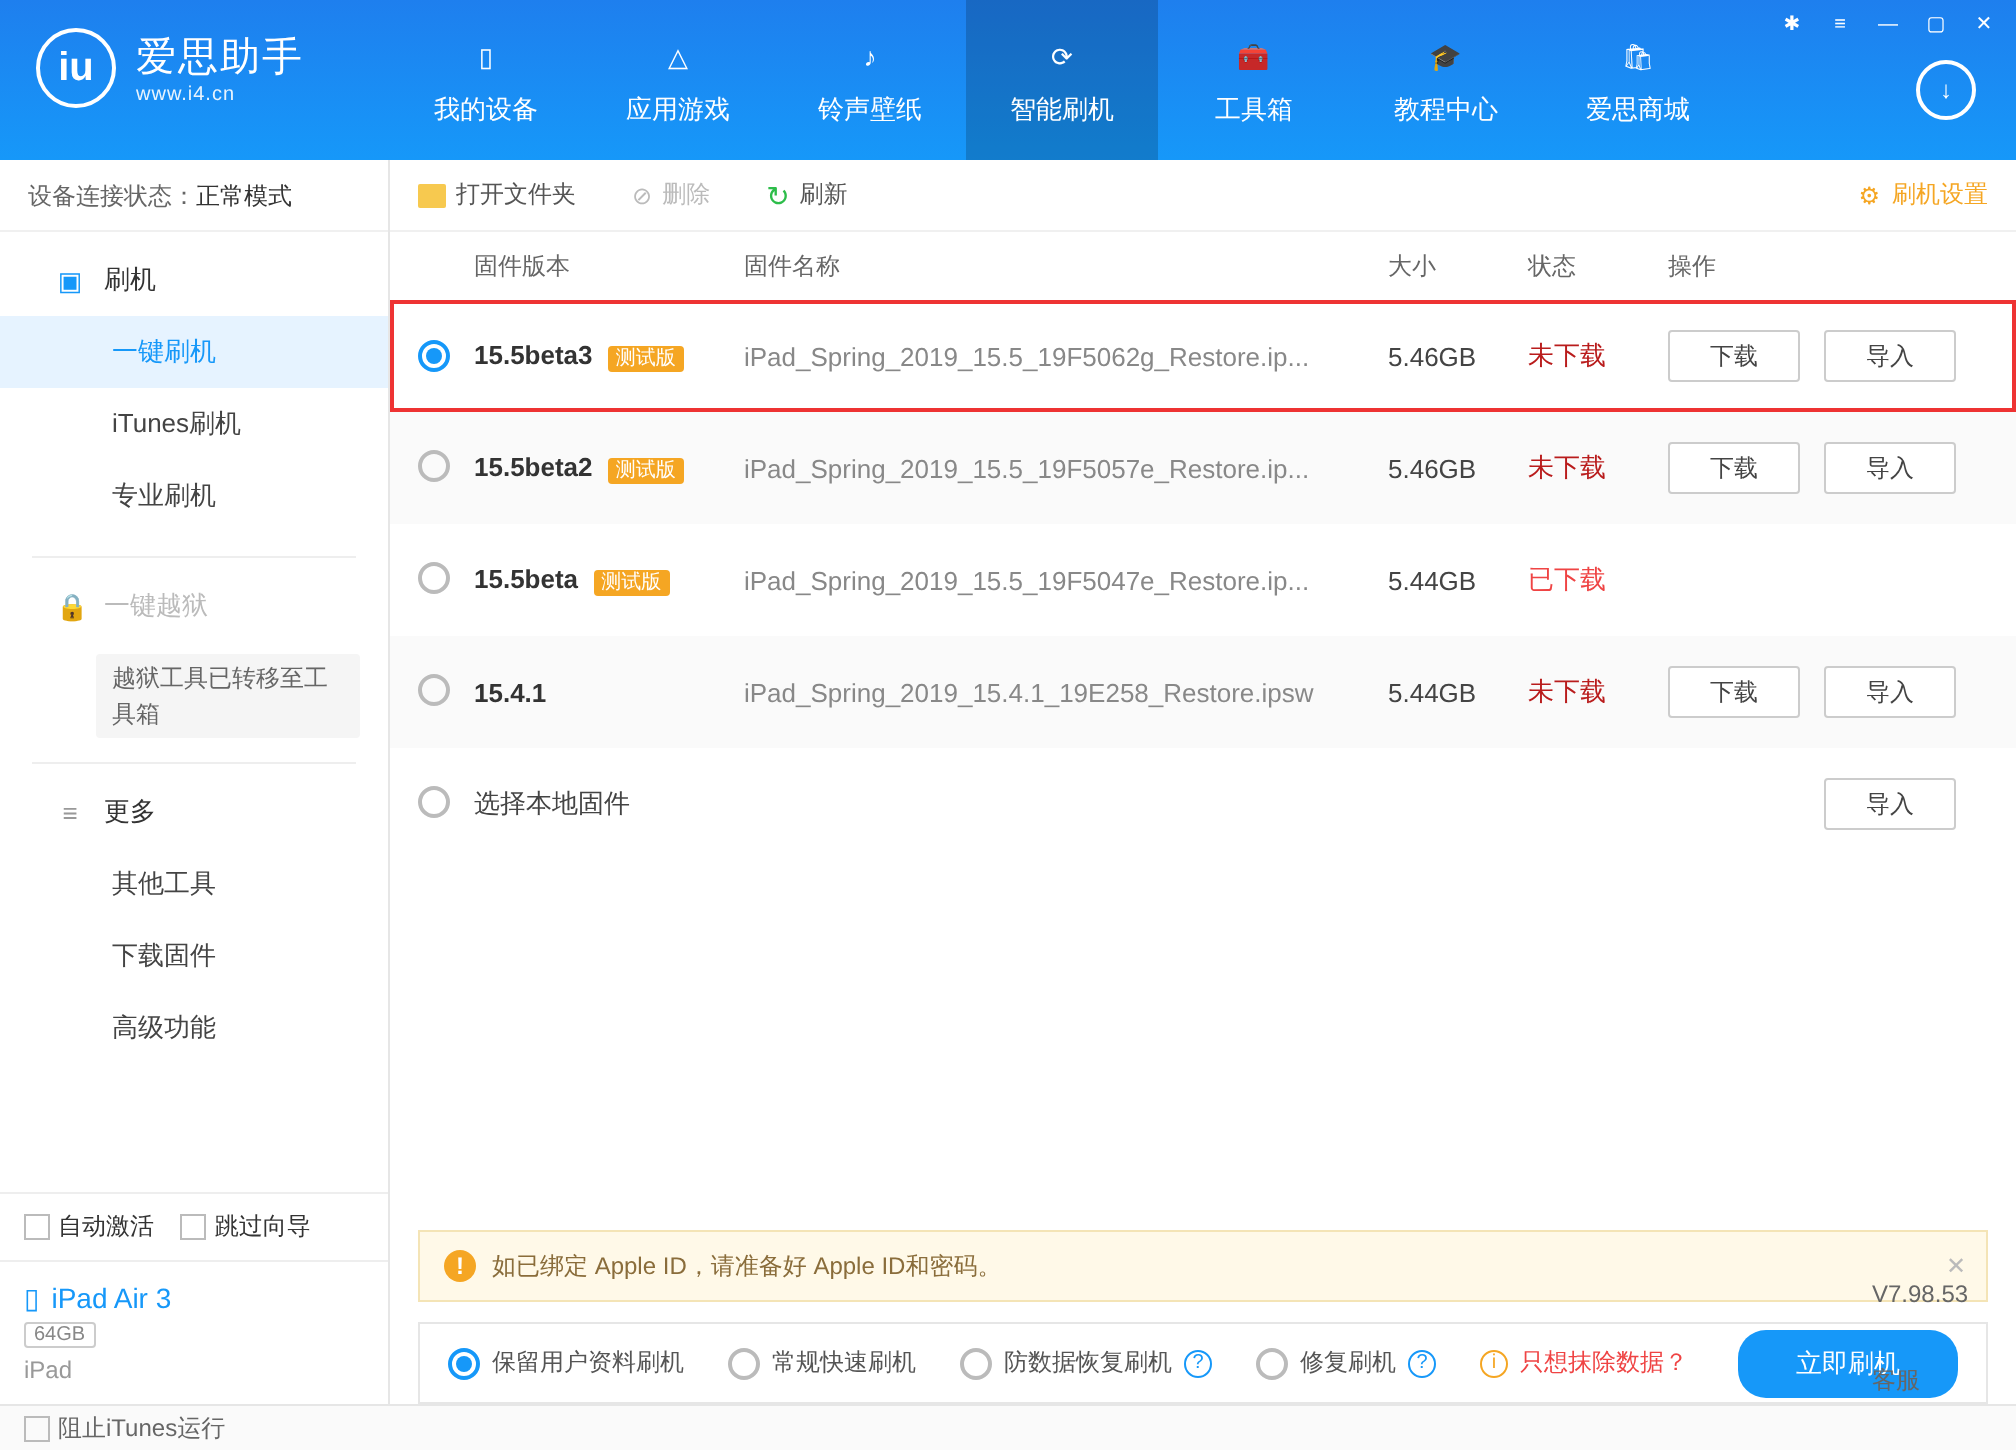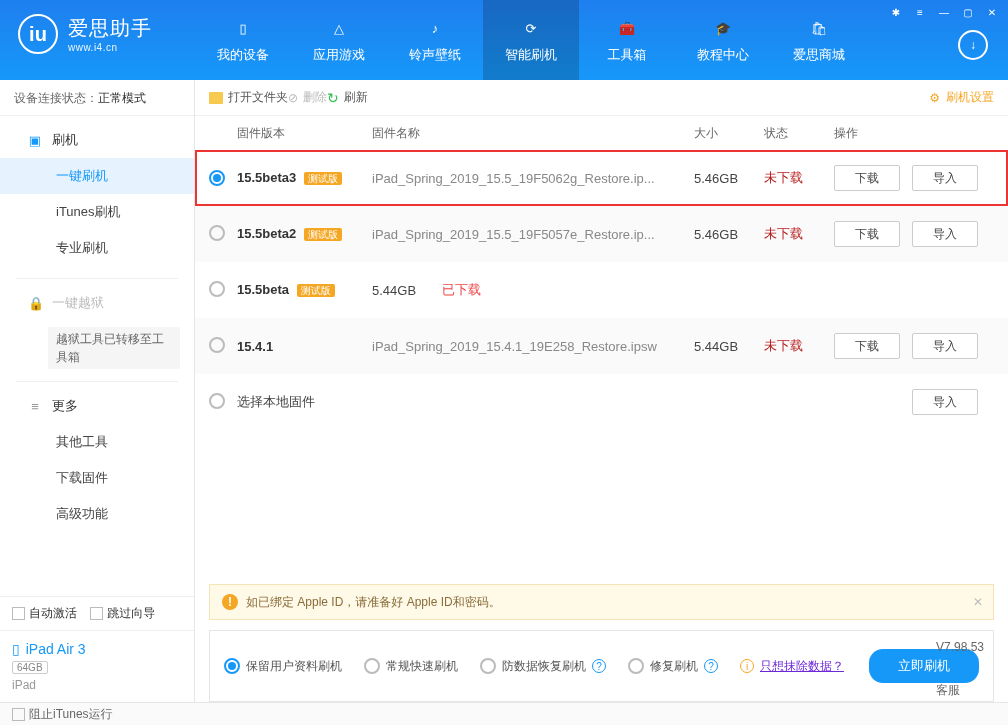--- a/index.html
+++ b/index.html
@@ -34,21 +34,21 @@
 .side-sep { border-top: 1px solid #eee; margin: 6px 16px; }
 .sidebar .spacer { flex: 1; }
 .side-bottom { border-top: 1px solid #eee; padding: 8px 12px; font-size: 12px; }
 .side-device { border-top: 1px solid #eee; padding: 10px 12px; }
 .side-device .dn { color: #1698f9; font-size: 14px; display: flex; align-items: center; gap: 6px; }
 .side-device .meta { color: #999; margin-top: 4px; display: flex; align-items: center; gap: 6px; }
 .badge { border: 1px solid #ccc; border-radius: 2px; padding: 0 4px; font-size: 10px; color: #888; }
 .cb { width: 13px; height: 13px; border: 1px solid #bbb; display: inline-block; vertical-align: middle; margin-right: 4px; }
 
 .content { flex: 1; display: flex; flex-direction: column; }
-.toolbar { height: 36px; display: flex; align-items: center; padding: 0 14px; border-bottom: 1px solid #f0f0f0; gap: 0; }
+.toolbar { height: 36px; display: flex; align-items: center; padding: 0 14px; border-bottom: 1px solid #f0f0f0; gap: 28px; }
 .toolbar .tbtn { display: flex; align-items: center; gap: 5px; color: #555; cursor: pointer; font-size: 12px; }
 .toolbar .tbtn.disabled { color: #bbb; }
 .toolbar .right { margin-left: auto; color: #f5a623; display: flex; gap: 6px; align-items: center; }
 .folder-ico { width: 14px; height: 12px; background: #f7c94f; border-radius: 1px; display: inline-block; }
 .refresh-ico { color: #2dbd4a; font-size: 14px; }
 
 .thead { height: 34px; display: flex; align-items: center; padding: 0 14px; color: #666; font-size: 12px; }
 .col-radio { width: 28px; }
 .col-ver { width: 135px; }
 .col-name { flex: 1; }
@@ -68,24 +68,24 @@
 .tag-beta { background: #f5a623; color: #fff; font-size: 10px; padding: 1px 4px; border-radius: 2px; margin-left: 4px; }
 .st-und { color: #b91c1c; }
 .st-done { color: #ef4444; }
 .wbtn { width: 66px; height: 26px; border: 1px solid #ccc; background: #fff; border-radius: 2px; font-size: 12px; color: #444; cursor: pointer; }
 .col-ops .wbtn + .wbtn { margin-left: 12px; }
 
 .notice { margin: 12px 14px 0; background: #fff9e8; border: 1px solid #f4e4b6; height: 36px; display: flex; align-items: center; padding: 0 12px; color: #8a6d3b; font-size: 12px; position: relative; }
 .notice .warn { width: 16px; height: 16px; border-radius: 50%; background: #f5a623; color: #fff; display: inline-flex; align-items: center; justify-content: center; margin-right: 8px; font-size: 12px; font-weight: bold; }
 .notice .x { position: absolute; right: 10px; color: #bbb; cursor: pointer; }
 
-.options { margin: 10px 14px 0; border: 1px solid #e6e6e6; height: 72px; display: flex; align-items: center; padding: 0 14px; gap: 22px; font-size: 12px; color: #555; }
+.options { margin: 10px 14px 0; border: 1px solid #e6e6e6; height: 41px; display: flex; align-items: center; padding: 0 14px; gap: 22px; font-size: 12px; color: #555; }
 .opt { display: flex; align-items: center; gap: 6px; }
 .opt .q { width: 14px; height: 14px; border: 1px solid #1698f9; color: #1698f9; border-radius: 50%; display: inline-flex; align-items: center; justify-content: center; font-size: 10px; }
-.linkb { color: #6d28d9; text-decoration: underline; cursor: pointer; }
+.linkb { color: #ef4444; cursor: pointer; }
 .primary { margin-left: auto; width: 110px; height: 34px; background: #1698f9; color: #fff; border: none; border-radius: 14px; font-size: 13px; cursor: pointer; }
 
 .statusbar { position: absolute; bottom: 0; left: 0; width: 1008px; height: 23px; border-top: 1px solid #e6e6e6; background: #fafafa; display: flex; align-items: center; padding: 0 12px; font-size: 12px; color: #666; gap: 24px; }
 .statusbar .r { margin-left: auto; display: flex; gap: 28px; flex-direction: column; }
 </style>
 </head>
 <body>
 
 <div class="header">
   <div class="titlebar-icons">
@@ -225,20 +225,21 @@
           <div class="col-radio"><span class="radio "></span></div>
           <div class="col-ver"><span class="vbold">15.5beta2</span> <span class="tag-beta">测试版</span></div>
           <div class="col-name">iPad_Spring_2019_15.5_19F5057e_Restore.ip...</div>
           <div class="col-size">5.46GB</div>
           <div class="col-status st-und">未下载</div>
           <div class="col-ops"><button class="wbtn">下载</button><button class="wbtn">导入</button></div>
         </div>
         <div class="row">
           <div class="col-radio"><span class="radio "></span></div>
           <div class="col-ver"><span class="vbold">15.5beta</span> <span class="tag-beta">测试版</span></div>
+          <div class="col-name">iPad_Spring_2019_15.5_19F5047e_Restore.ip...</div>
           <div class="col-size">5.44GB</div>
           <div class="col-status st-done">已下载</div>
           <div class="col-ops"></div>
         </div>
         <div class="row">
           <div class="col-radio"><span class="radio "></span></div>
           <div class="col-ver"><span class="vbold">15.4.1</span></div>
           <div class="col-name">iPad_Spring_2019_15.4.1_19E258_Restore.ipsw</div>
           <div class="col-size">5.44GB</div>
           <div class="col-status st-und">未下载</div>

